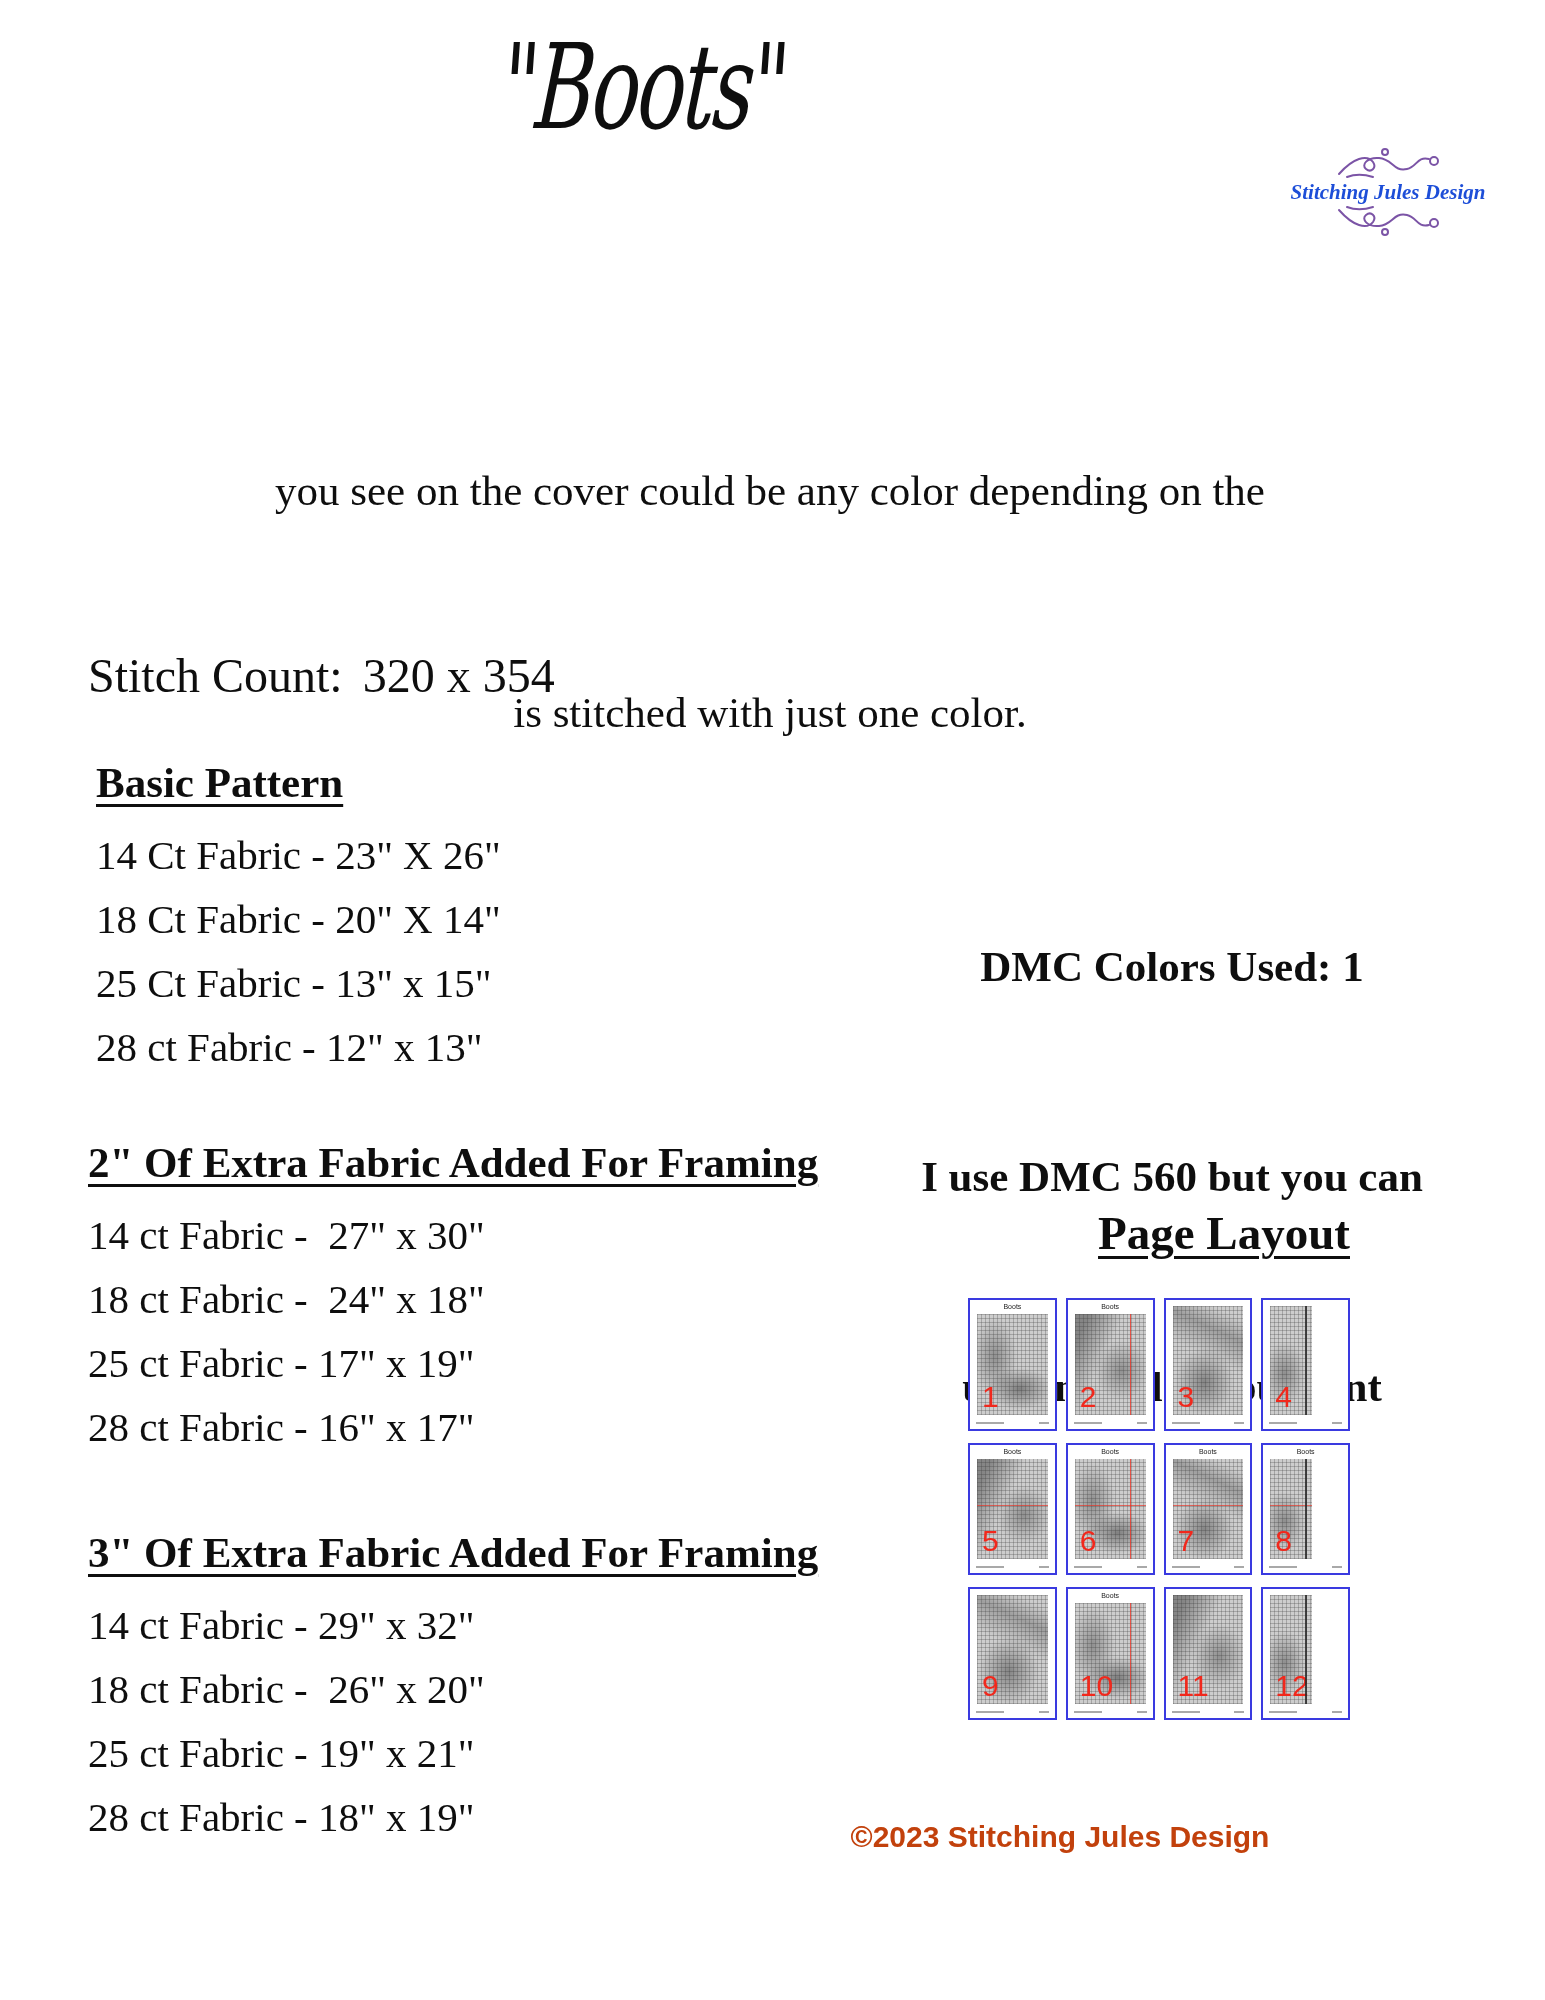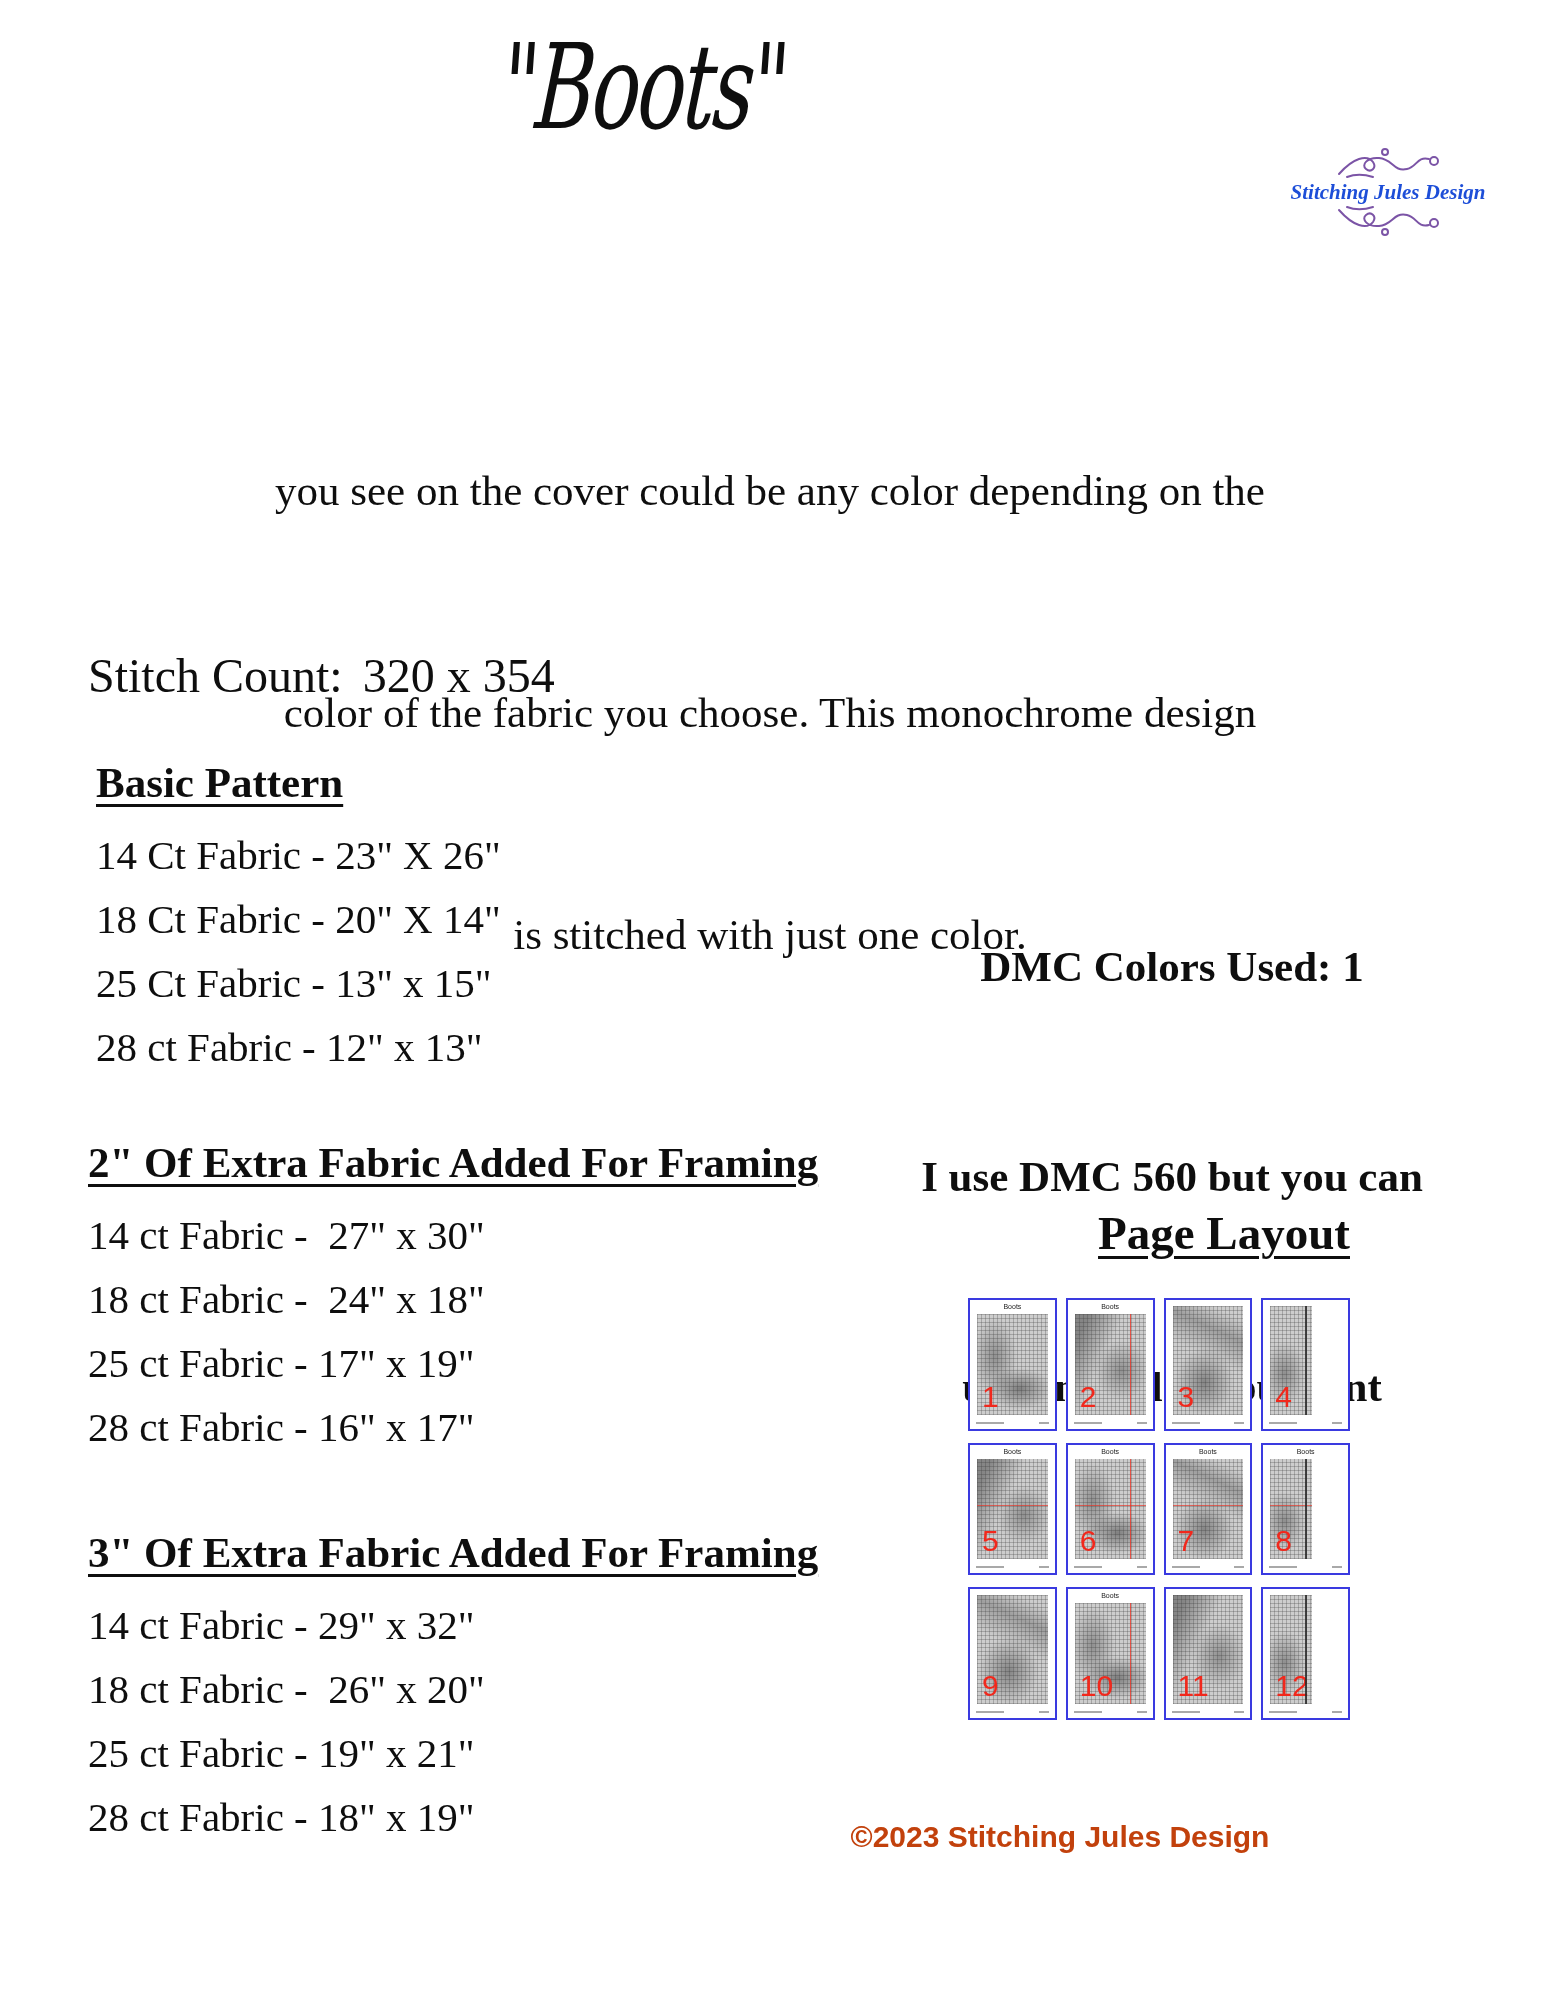--- a/index.html
+++ b/index.html
@@ -190,21 +190,20 @@
   <svg data-name="logo-flourish-bottom-icon" width="110" height="34" viewBox="0 0 110 34" fill="none" stroke="#7b54a6" stroke-width="2" stroke-linecap="round" style="transform:scaleY(-1)">
     <path d="M6 28 C 20 12, 34 8, 40 16 C 44 22, 38 27, 33 23 C 28 19, 34 11, 46 12 C 60 13, 60 26, 74 23 C 84 21, 84 10, 96 13"></path>
     <circle cx="101" cy="15" r="4"></circle>
     <circle cx="52" cy="6" r="3"></circle>
     <path d="M14 31 C 24 27, 34 29, 40 31"></path>
   </svg>
 </div>
 
 <div class="intro" data-name="intro-paragraph">
   <div data-name="intro-line">you see on the cover could be any color depending on the</div>
-  <div data-name="intro-line">color of the fabric you choose. This monochrome design</div>
   <div data-name="intro-line">is stitched with just one color.</div>
 </div>
 
 <div class="stitch" data-name="stitch-count">
   <span data-name="stitch-count-label">Stitch Count:</span><span class="val" data-name="stitch-count-value">320 x 354</span>
 </div>
 
 <div class="section sec-basic" data-name="section-basic-pattern">
   <h2 data-name="section-heading">Basic Pattern</h2>
   <ul>

